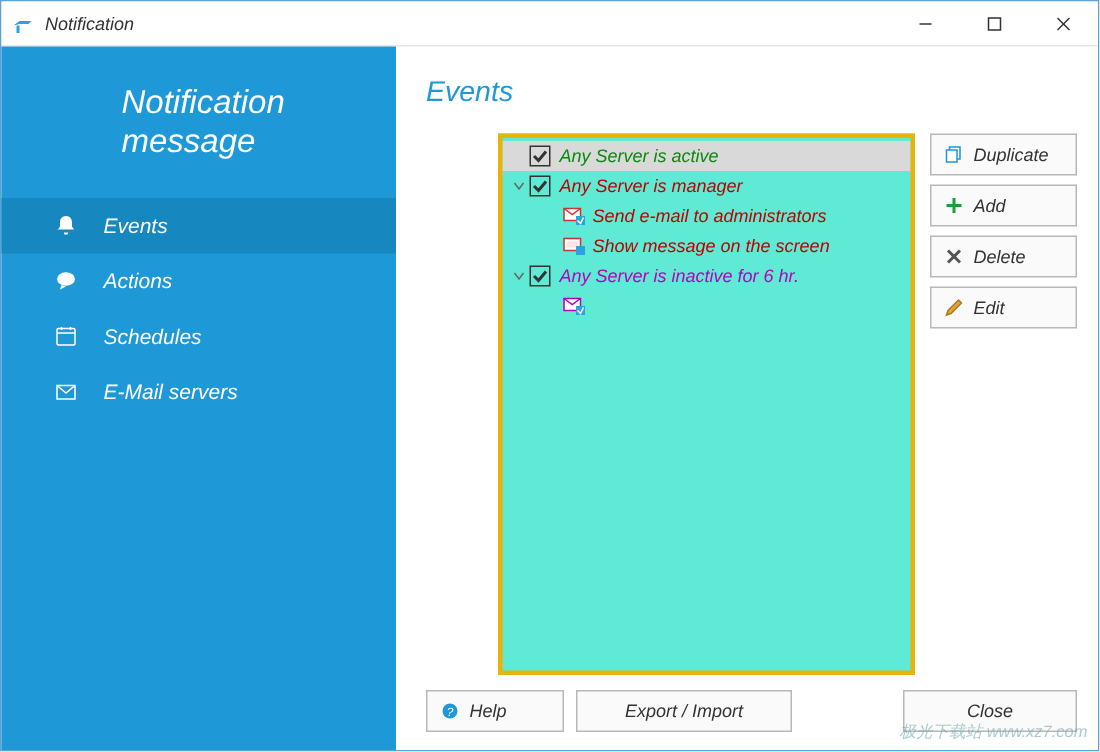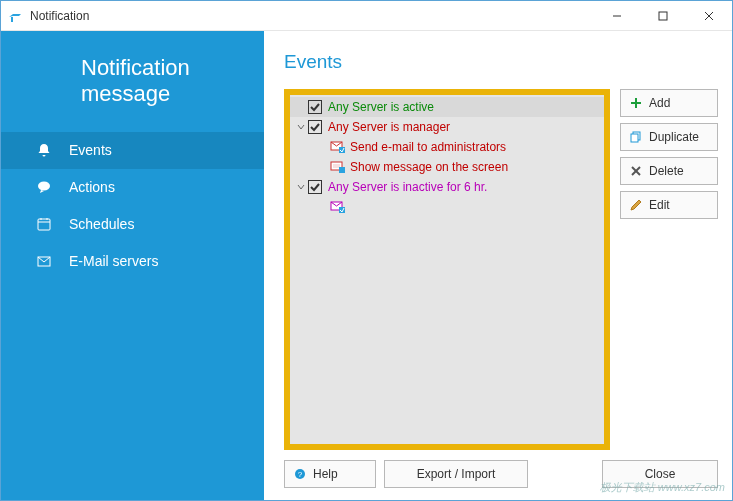--- a/index.html
+++ b/index.html
@@ -1,17 +1,17 @@
 <!DOCTYPE html>
 <html><head>
 <meta charset="utf-8">
 <style>
   * { box-sizing: border-box; margin: 0; padding: 0; font-family: "Segoe UI", Tahoma, sans-serif; }
   html, body { width: 733px; height: 501px; overflow: hidden; background: #fff; }
-  .window { width: 733px; height: 501px; border: 1px solid #5aa3d6; display: flex; flex-direction: column; }
+  .window { width: 733px; height: 501px; border: 1px solid #5aa3d6; display: flex; flex-direction: column; font-style: italic; }
   
   .titlebar { height: 30px; display: flex; align-items: center; background: #fff; border-bottom: 1px solid #e6e6e6; }
   .titlebar .app-icon { width: 16px; height: 16px; margin: 0 7px 0 6px; }
   .titlebar .title { font-size: 12px; color: #333; flex: 0 0 auto; }
   .titlebar .spacer { flex: 1; }
   .titlebar .win-btn { width: 46px; height: 30px; display: flex; align-items: center; justify-content: center; color: #333; }
   .titlebar .win-btn svg { width: 10px; height: 10px; }
   
   .body { flex: 1; display: flex; min-height: 0; }
   
@@ -19,21 +19,21 @@
   .sidebar-header { padding: 24px 26px 24px 80px; font-size: 22px; font-weight: 300; line-height: 1.2; color: #fff; }
   .nav { display: flex; flex-direction: column; }
   .nav-item { display: flex; align-items: center; height: 37px; padding-left: 34px; font-size: 14px; color: #fff; cursor: default; }
   .nav-item.active { background: #1787bf; }
   .nav-item .icon { width: 18px; height: 18px; margin-right: 16px; display: flex; align-items: center; justify-content: center; }
   .nav-item .icon svg { width: 16px; height: 16px; fill: #fff; }
   
   .main { flex: 1; display: flex; flex-direction: column; padding: 20px 14px 12px 20px; min-width: 0; }
   .main-title { color: #1e98d6; font-size: 19px; font-weight: 400; margin-bottom: 16px; }
   .content-row { flex: 1; display: flex; gap: 10px; min-height: 0; }
-  .tree { flex: 1; border: 6px solid #eab308; background: #e5e5e5; overflow: auto; padding: 2px 0; font-size: 12px; }
+  .tree { flex: 1; border: 3px solid #eab308; background: #5eead4; overflow: auto; padding: 2px 0; font-size: 12px; margin-left: 48px; }
   .row { display: flex; align-items: center; height: 20px; padding-left: 4px; white-space: nowrap; }
   .row.selected { background: #d9d9d9; }
   .tw { width: 14px; display: flex; align-items: center; justify-content: center; }
   .tw svg { width: 8px; height: 8px; stroke: #666; fill: none; }
   .cb { width: 14px; height: 14px; border: 1px solid #333; margin-right: 6px; display: flex; align-items: center; justify-content: center; }
   .cb svg { width: 10px; height: 10px; stroke: #333; fill: none; stroke-width: 2; }
   .ri { width: 16px; height: 14px; margin-right: 4px; display: flex; align-items: center; justify-content: center; }
   .ri svg { width: 16px; height: 14px; }
   .lbl {}
   .c-green { color: #0a8a0a; }
@@ -217,34 +217,34 @@
                   <path d="M10 10l2 2 2-4" fill="none" stroke="#fff" stroke-width="1"></path>
                 </svg>
               </span>
           </div>
         </div>
 
         <div class="btn-col">
           <div class="btn">
             <span class="bicon">
                 <svg viewBox="0 0 12 12">
+                  <rect x="3" y="1" width="7" height="8" fill="none" stroke="#1e98d6"></rect>
+                  <rect x="1" y="3" width="7" height="8" fill="#fff" stroke="#1e98d6"></rect>
+                </svg>
+              </span>
+            <span>Duplicate</span>
+          </div>
+          <div class="btn">
+            <span class="bicon">
+                <svg viewBox="0 0 12 12">
                   <line x1="6" y1="1" x2="6" y2="11" stroke="#1c9e3a" stroke-width="2"></line>
                   <line x1="1" y1="6" x2="11" y2="6" stroke="#1c9e3a" stroke-width="2"></line>
                 </svg>
               </span>
             <span>Add</span>
-          </div>
-          <div class="btn">
-            <span class="bicon">
-                <svg viewBox="0 0 12 12">
-                  <rect x="3" y="1" width="7" height="8" fill="none" stroke="#1e98d6"></rect>
-                  <rect x="1" y="3" width="7" height="8" fill="#fff" stroke="#1e98d6"></rect>
-                </svg>
-              </span>
-            <span>Duplicate</span>
           </div>
           <div class="btn">
             <span class="bicon">
                 <svg viewBox="0 0 12 12">
                   <line x1="2" y1="2" x2="10" y2="10" stroke="#555" stroke-width="2"></line>
                   <line x1="10" y1="2" x2="2" y2="10" stroke="#555" stroke-width="2"></line>
                 </svg>
               </span>
             <span>Delete</span>
           </div>

